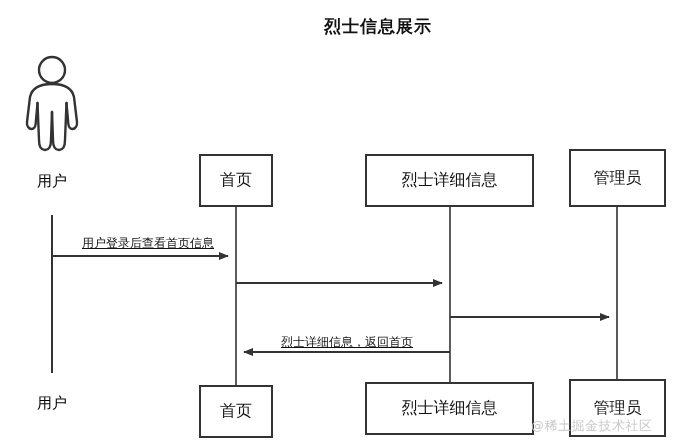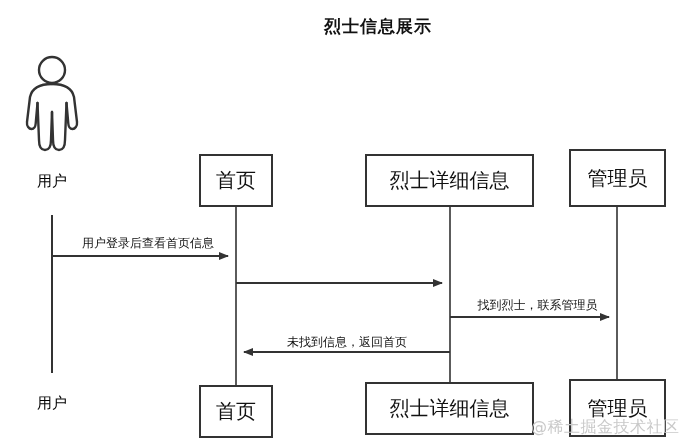--- a/index.html
+++ b/index.html
@@ -40,35 +40,36 @@
     text-align: center;
     font-size: 15px;
     color: #000000;
     white-space: nowrap;
   }
   .box-label {
     position: absolute;
     display: flex;
     align-items: center;
     justify-content: center;
-    font-size: 20px;
+    font-size: 16px;
     color: #111111;
     white-space: nowrap;
     box-sizing: border-box;
   }
   .msg-label {
     position: absolute;
     text-align: center;
     font-size: 12px;
     color: #111111;
     white-space: nowrap;
+    text-decoration: underline;
   }
   .watermark {
     position: absolute;
-    font-size: 16px;
+    font-size: 13px;
     color: #c9c9c9;
     white-space: nowrap;
     letter-spacing: 0.5px;
   }
 </style>
 </head>
 <body>
 
 <div id="canvas">
 
@@ -120,18 +121,17 @@
 
   <div class="box-label" style="left:200px; top:155px; width:72px; height:51px;">首页</div>
   <div class="box-label" style="left:366px; top:155px; width:167px; height:51px;">烈士详细信息</div>
   <div class="box-label" style="left:570px; top:150px; width:95px; height:56px;">管理员</div>
 
   <div class="box-label" style="left:200px; top:386px; width:72px; height:51px;">首页</div>
   <div class="box-label" style="left:366px; top:383px; width:167px; height:51px;">烈士详细信息</div>
   <div class="box-label" style="left:570px; top:380px; width:95px; height:56px;">管理员</div>
 
   <div class="msg-label" style="left:58px; top:235px; width:180px;">用户登录后查看首页信息</div>
-  <div class="msg-label" style="left:455px; top:297px; width:165px;">找到烈士，联系管理员</div>
-  <div class="msg-label" style="left:252px; top:334px; width:190px;">未找到信息，返回首页</div>
+  <div class="msg-label" style="left:252px; top:334px; width:190px;">烈士详细信息，返回首页</div>
 
   <div class="watermark" style="left:531px; top:417px;">@稀土掘金技术社区</div>
 
 </div>
 
 </body></html>

